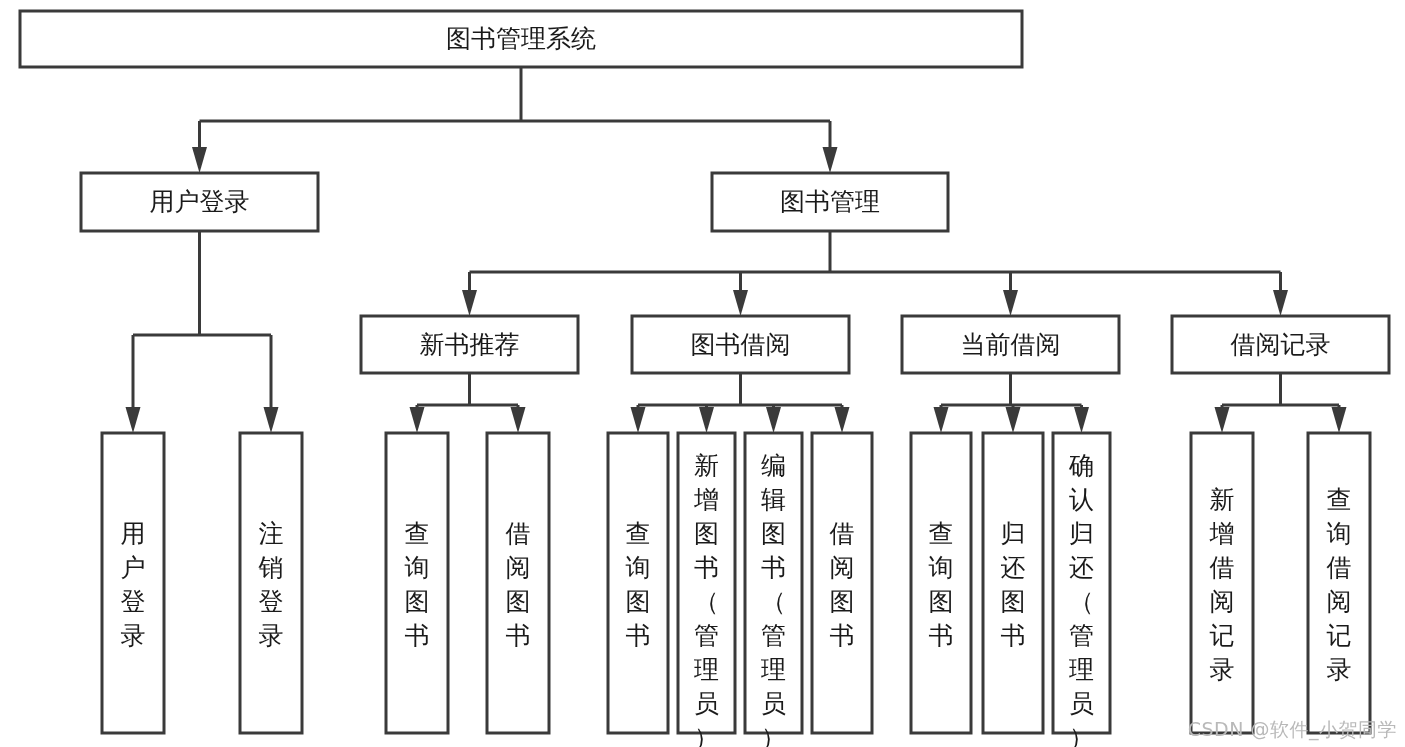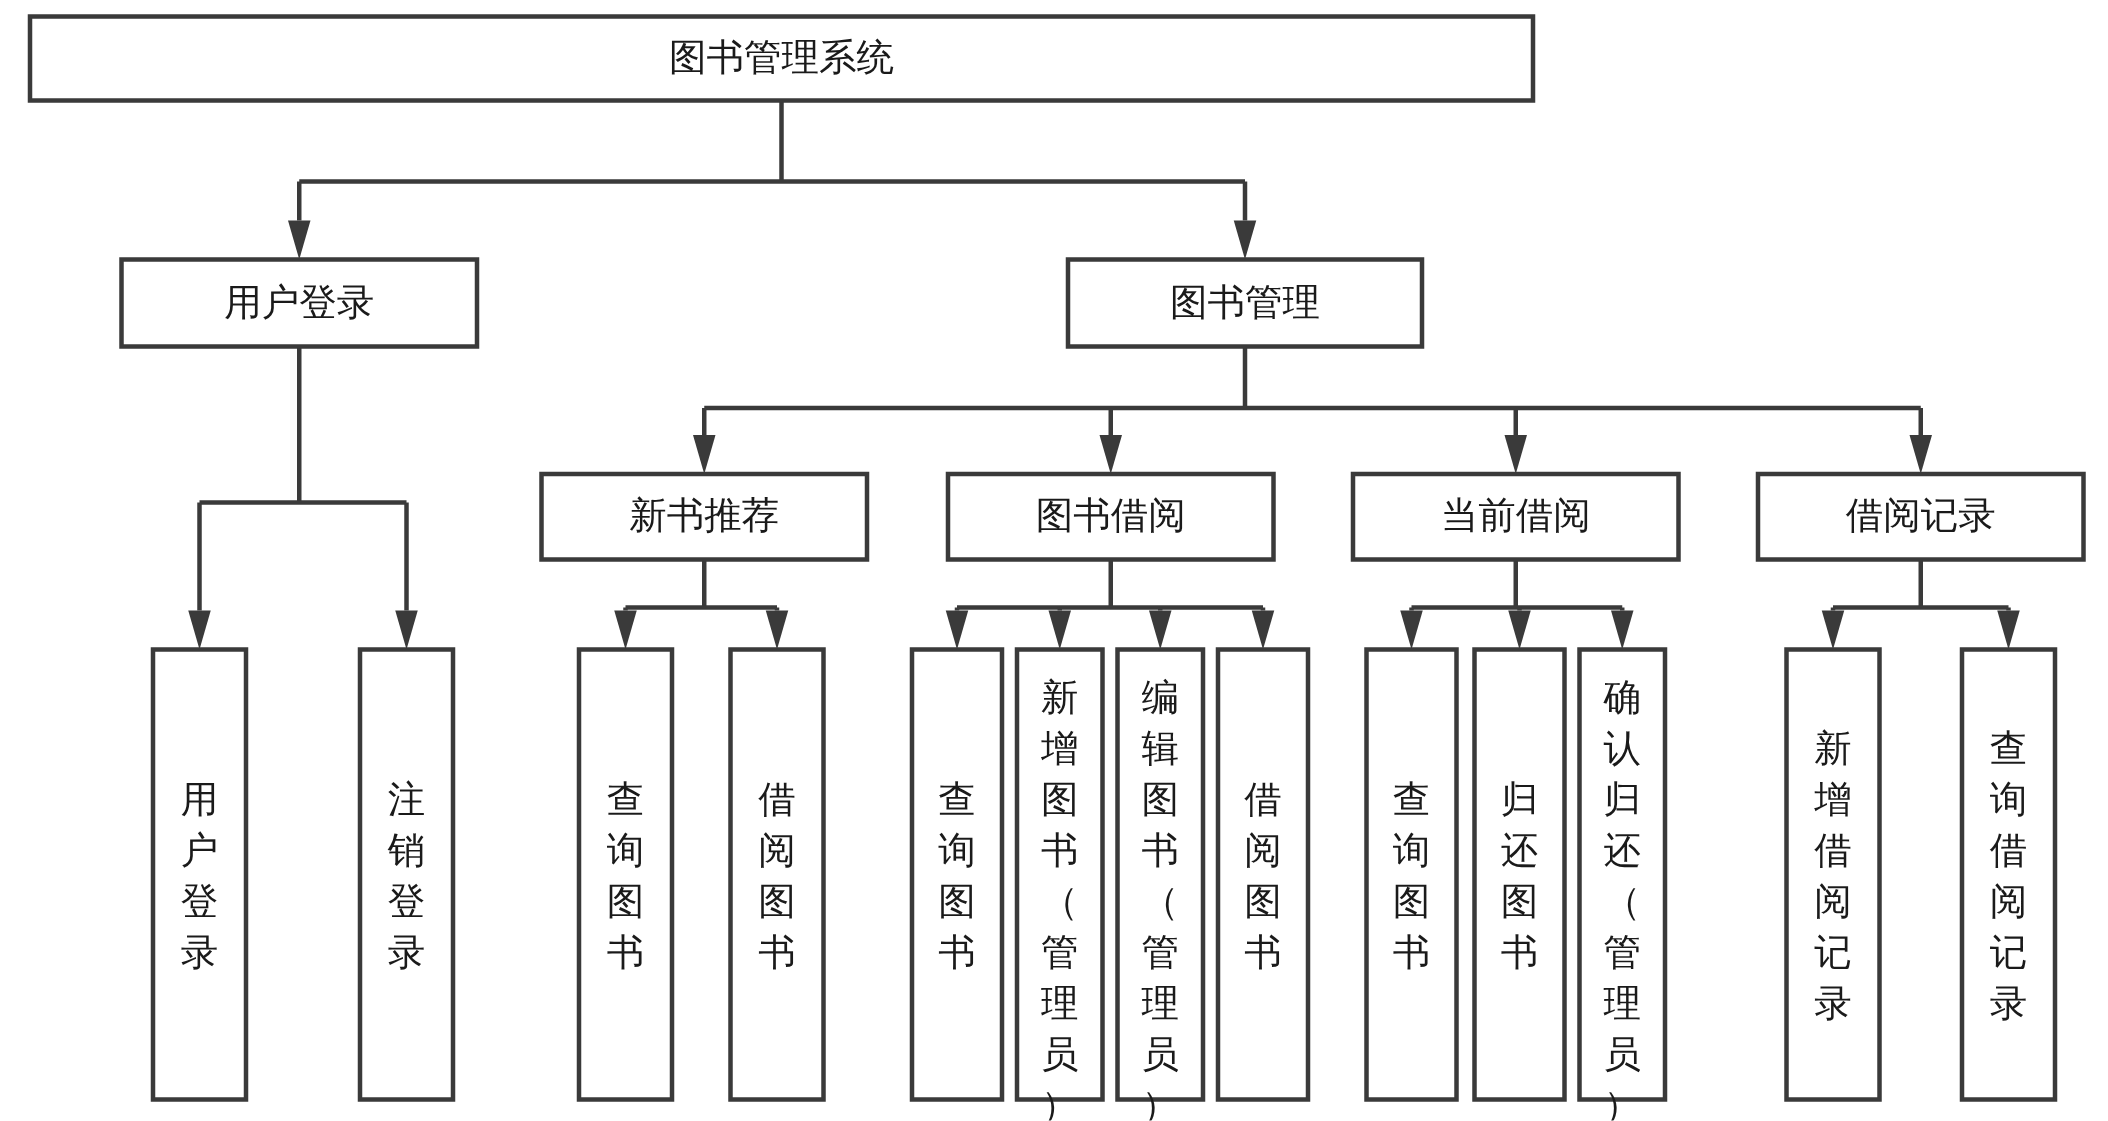--- a/index.html
+++ b/index.html
@@ -204,13 +204,14 @@
         <g>
           <rect x="1191" y="433" width="62" height="300" class="node-box"></rect>
           <text x="1222" y="507.52" class="node-label-v"><tspan x="1222" dy="0">新</tspan><tspan x="1222" dy="34">增</tspan><tspan x="1222" dy="34">借</tspan><tspan x="1222" dy="34">阅</tspan><tspan x="1222" dy="34">记</tspan><tspan x="1222" dy="34">录</tspan></text>
         </g>
         <g>
           <rect x="1308" y="433" width="62" height="300" class="node-box"></rect>
           <text x="1339" y="507.52" class="node-label-v"><tspan x="1339" dy="0">查</tspan><tspan x="1339" dy="34">询</tspan><tspan x="1339" dy="34">借</tspan><tspan x="1339" dy="34">阅</tspan><tspan x="1339" dy="34">记</tspan><tspan x="1339" dy="34">录</tspan></text>
         </g>
       </g>
   </svg>
+  <div class="watermark-text">CSDN @软件_小贺同学</div>
 </div>
 
 </body></html>

